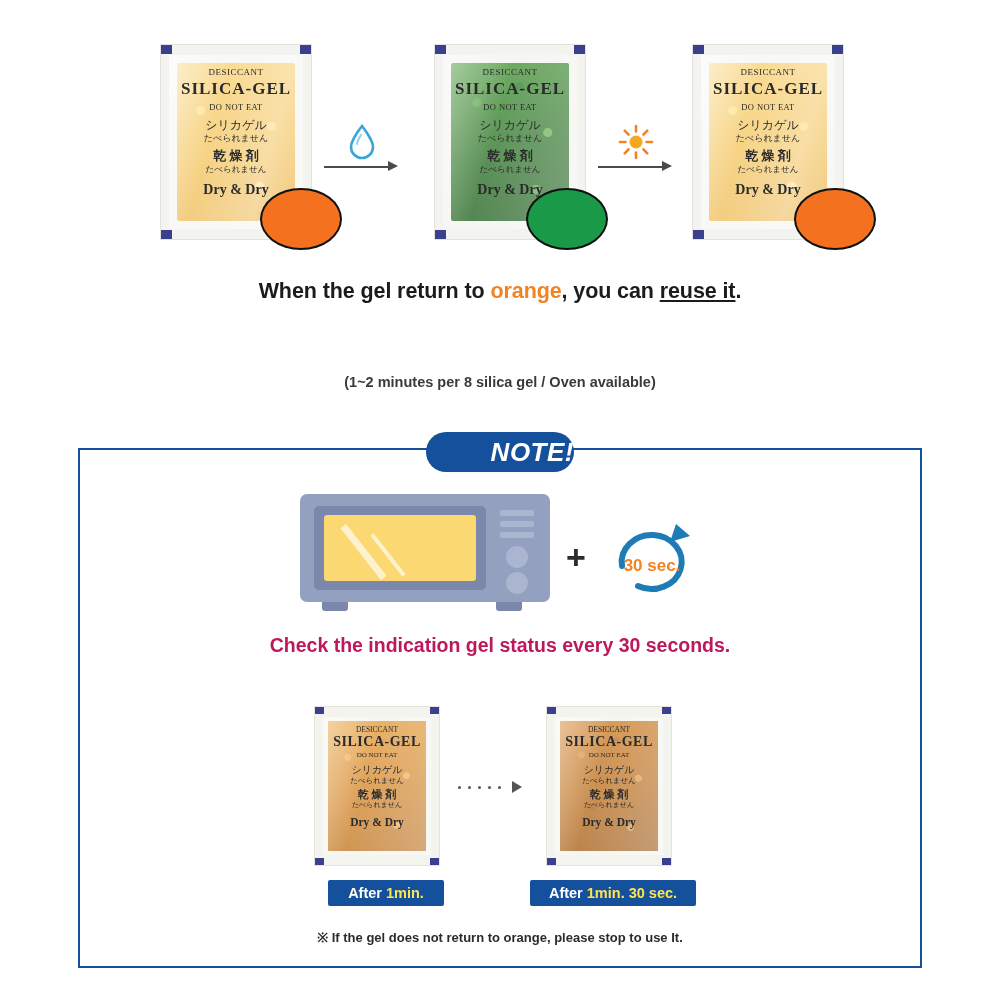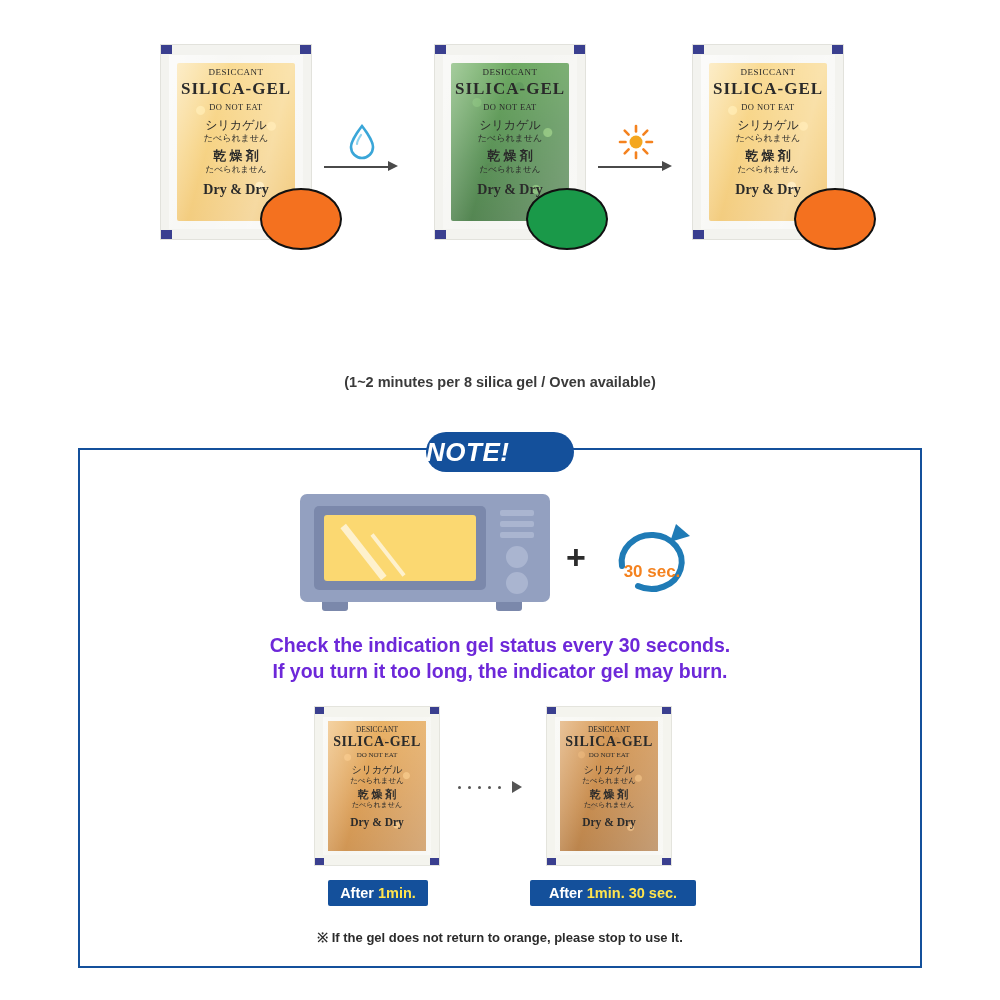--- a/index.html
+++ b/index.html
@@ -188,21 +188,21 @@
     left: 426px;
     top: 432px;
     width: 148px;
     height: 40px;
     background: #14509b;
     border-radius: 20px;
     color: #fff;
     font-size: 26px;
     font-weight: bold;
     font-style: italic;
-    text-align: left;
+    text-align: right;
     line-height: 40px;
     letter-spacing: 0.5px;
   }
 
   
   .microwave {
     position: absolute;
     left: 300px;
     top: 494px;
     width: 250px;
@@ -270,37 +270,37 @@
   }
   .sec-badge {
     position: absolute;
     left: 604px;
     top: 520px;
     width: 96px;
     height: 76px;
   }
   .sec-text {
     position: absolute;
-    left: 0; top: 42px;
+    left: 0; top: 36px;
     width: 96px;
     text-align: center;
     font-size: 17px;
     font-weight: bold;
     color: #f4821f;
   }
 
   .note-caption {
     position: absolute;
     left: 0; right: 0;
     top: 632px;
     text-align: center;
     font-size: 19.5px;
     font-weight: bold;
     line-height: 26px;
-    color: #6d28d9;
+    color: #be185d;
   }
 
   
   .bottom-packets { position: absolute; left: 0; top: 706px; width: 1000px; height: 170px; }
   .packet-sm {
     position: absolute;
     top: 0;
     width: 126px;
     height: 160px;
     background: #f4f4ee;
@@ -378,21 +378,21 @@
     background: #14509b;
     color: #fff;
     font-size: 14.5px;
     font-weight: bold;
     text-align: center;
     line-height: 26px;
     height: 26px;
     border-radius: 2px;
     white-space: nowrap;
   }
-  .time-tag.t1 { left: 328px; top: 880px; width: 100px; }
+  .time-tag.t1 { left: 328px; top: 880px; width: 116px; }
   .time-tag.t2 { left: 530px; top: 880px; width: 166px; }
   .tag-yellow { color: #ffe44d; }
 
   .footnote {
     position: absolute;
     left: 0; right: 0;
     top: 928px;
     text-align: center;
     font-size: 13px;
     font-weight: bold;
@@ -491,20 +491,23 @@
     <div class="tab bl"></div>
     <div class="tab br"></div>
   </div>
 </div>
 
 <div class="status-dot s1"></div>
 <div class="status-dot s2"></div>
 <div class="status-dot s3"></div>
 
 <div class="caption">
+  <div>
+    <span>When the gel return to </span><span class="hl-orange">orange</span><span>, you can </span><span class="underline">reuse it</span><span>.</span>
+  </div>
 </div>
 
 <div class="subcaption">(1~2 minutes per 8 silica gel / Oven available)</div>
 
 <div class="note-box"></div>
 <div class="note-badge">NOTE!</div>
 
 <div class="microwave">
   <div class="mw-body"></div>
   <div class="mw-door"></div>
@@ -526,21 +529,20 @@
 <div class="sec-badge">
   <svg width="96" height="76" viewBox="0 0 96 76">
     <path d="M18 46 A30 27 0 1 1 34 66" fill="none" stroke="#1f7bb6" stroke-width="6" stroke-linecap="round"></path>
     <polygon points="72,4 86,16 66,22" fill="#1f7bb6"></polygon>
   </svg>
   <div class="sec-text">30 sec.</div>
 </div>
 
 <div class="note-caption">
   <div>Check the indication gel status every 30 seconds.</div>
-  <div>If you turn it too long, the indicator gel may burn.</div>
 </div>
 
 <div class="bottom-packets">
 
   <div class="packet-sm b1">
     <div class="fill-sm"></div>
     <div class="film light"></div>
     <div class="label-sm">
       <div class="s-desiccant">DESICCANT</div>
       <div class="s-silica">SILICA-GEL</div>

